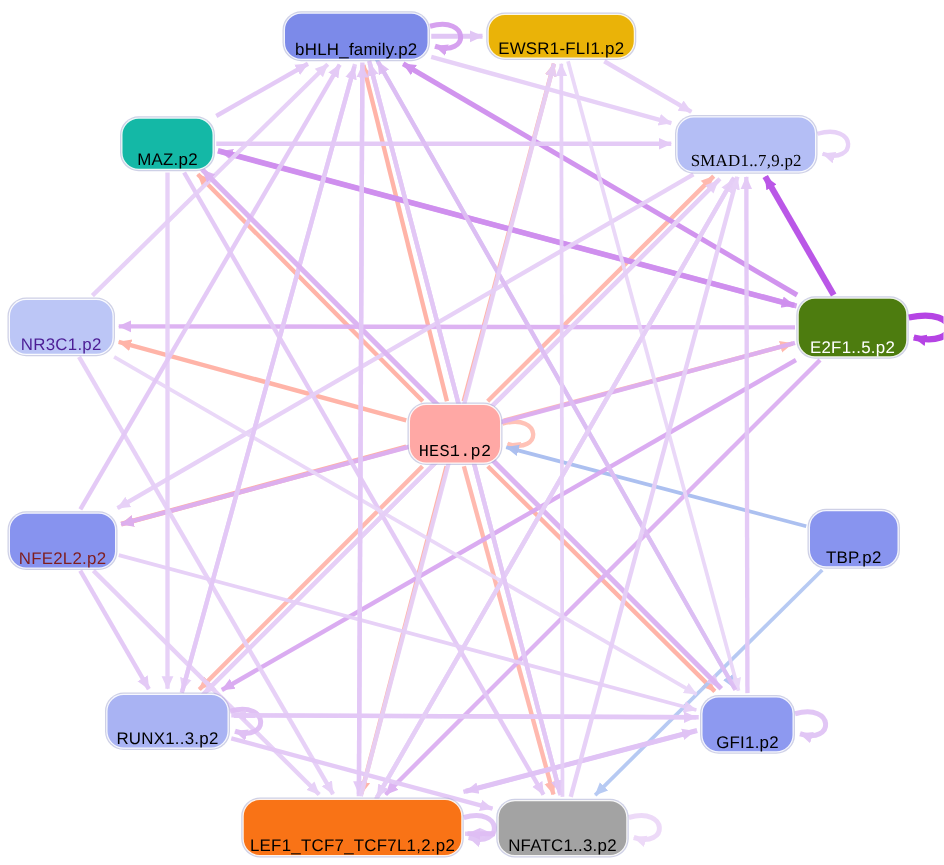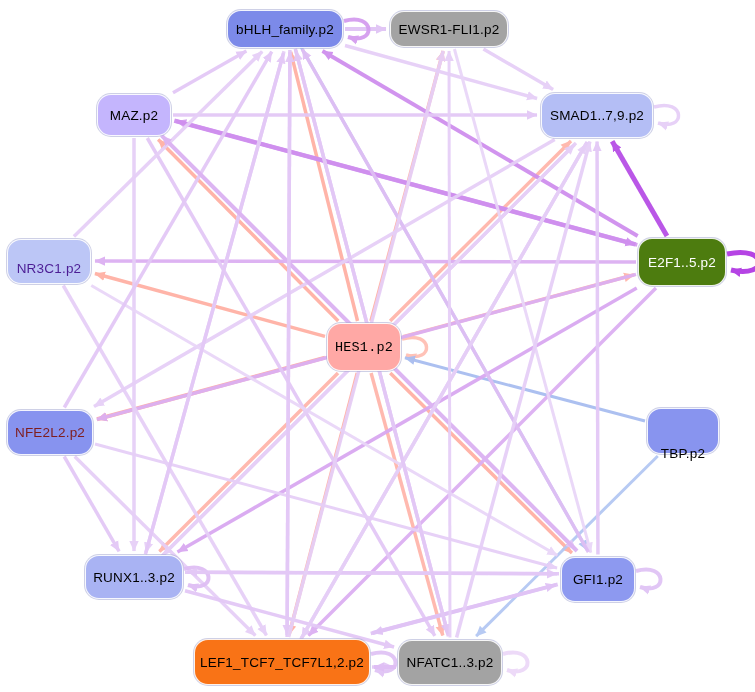--- a/index.html
+++ b/index.html
@@ -1,19 +1,19 @@
 <!DOCTYPE html>
 <html><head>
 <meta charset="utf-8">
 <style>
   html,body{margin:0;padding:0;background:#ffffff;}
   #canvas{position:relative;width:755px;height:692px;background:#ffffff;overflow:hidden;
           font-family:"Liberation Sans",sans-serif;}
   #edge-layer{position:absolute;left:0;top:0;width:755px;height:692px;}
-  .node{position:absolute;display:flex;align-items:center;justify-content:center;
+  .node{position:absolute;display:flex;align-items:flex-end;justify-content:center;
         border-radius:14px;border:1px solid rgba(255,255,255,0.9);
         box-shadow:0 0 0 1px rgba(165,170,210,0.55);
         box-sizing:border-box;cursor:pointer;}
   .node-label{font-size:13.5px;color:#000;white-space:nowrap;letter-spacing:0.2px;}
 </style>
 </head>
 <body>
 
 <div id="canvas">
   <svg id="edge-layer" width="755" height="692" viewBox="0 0 755 692" xmlns="http://www.w3.org/2000/svg">
@@ -147,28 +147,28 @@
       <path fill="none" stroke="#edd9f8" stroke-width="4" opacity="0.95" marker-end="url(#arr19)" d="M503,654 C535,645 535,679 507,670"></path>
       <path fill="none" stroke="#dfbef4" stroke-width="4" opacity="0.95" marker-end="url(#arr17)" d="M396,667 L374,667"></path>
       <path fill="none" stroke="#e3c8f6" stroke-width="3.5" opacity="0.95" marker-end="url(#arr13)" d="M448.45207385721085,636.2388239906352 L295.8167338344165,50.674155903187746"></path>
       <path fill="none" stroke="#e6cff7" stroke-width="3.5" opacity="0.95" marker-end="url(#arr14)" d="M456.5840950639854,637.5 L589.8968444525943,141.43146996211476"></path>
       <path fill="none" stroke="#e6cff7" stroke-width="3" opacity="0.95" marker-end="url(#arr14)" d="M449.9612954186414,637.5 L449.03475513033857,50.999997504303515"></path>
     </svg>
   <div id="nodes">
       <div class="node" style="left: 227px; top: 10px; width: 116px; height: 38px; background: rgb(124, 138, 233);">
         <span class="node-label" style="color: rgb(0, 0, 0);">bHLH_family.p2</span>
       </div>
-      <div class="node" style="left: 390px; top: 11px; width: 118px; height: 36px; background: #a3a3a3;">
+      <div class="node" style="left: 390px; top: 11px; width: 118px; height: 36px; background: #eab308;">
         <span class="node-label" style="color: rgb(0, 0, 0);">EWSR1-FLI1.p2</span>
       </div>
-      <div class="node" style="left: 97px; top: 94px; width: 74px; height: 42px; background: #c4b5fd;">
+      <div class="node" style="left: 97px; top: 94px; width: 74px; height: 42px; background: #14b8a6;">
         <span class="node-label" style="color: rgb(0, 0, 0);">MAZ.p2</span>
       </div>
       <div class="node" style="left: 541px; top: 92.5px; width: 112px; height: 45px; background: rgb(180, 190, 245);">
-        <span class="node-label" style="color: rgb(0, 0, 0);">SMAD1..7,9.p2</span>
+        <span class="node-label" style="color: rgb(0, 0, 0); font-family: Liberation Serif, serif;">SMAD1..7,9.p2</span>
       </div>
       <div class="node" style="left: 7px; top: 238.5px; width: 84px; height: 45px; background: rgb(188, 198, 246);">
         <span class="node-label" style="color: #4c1d95; margin-top: 15px;">NR3C1.p2</span>
       </div>
       <div class="node" style="left: 638px; top: 238px; width: 88px; height: 48px; background: #4d7c0f;">
         <span class="node-label" style="color: rgb(255, 255, 255);">E2F1..5.p2</span>
       </div>
       <div class="node" style="left: 327px; top: 323px; width: 74px; height: 48px; background: rgb(255, 168, 165);">
         <span class="node-label" style="color: rgb(0, 0, 0); font-family: Liberation Mono, monospace;">HES1.p2</span>
       </div>

